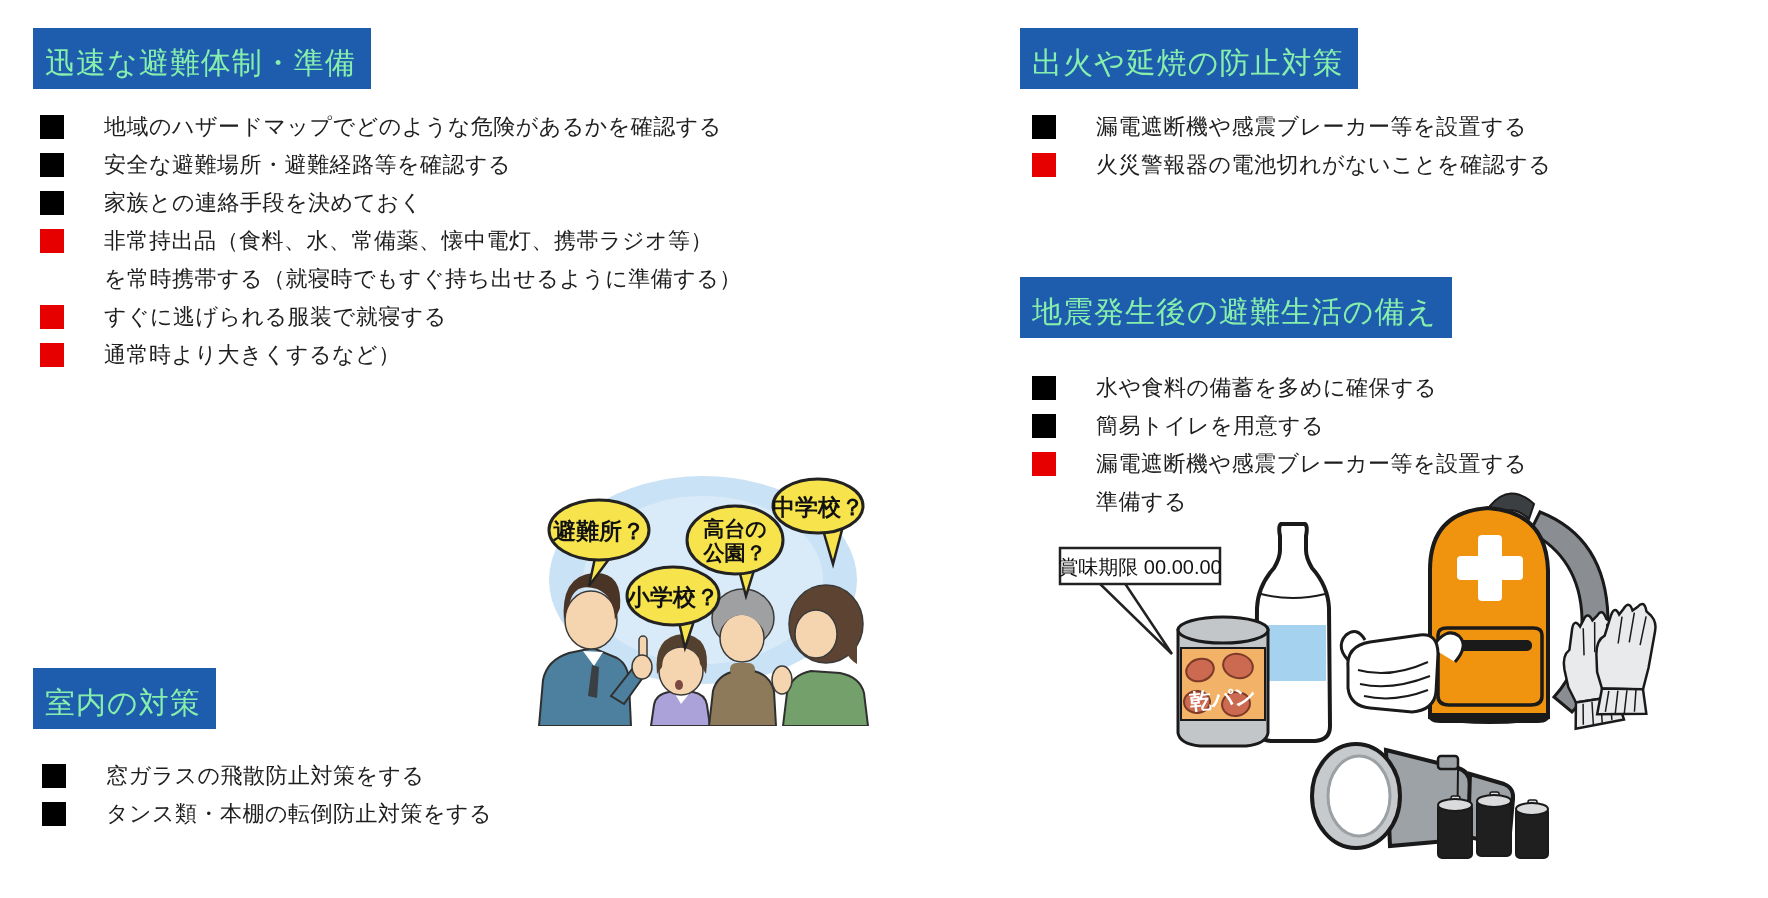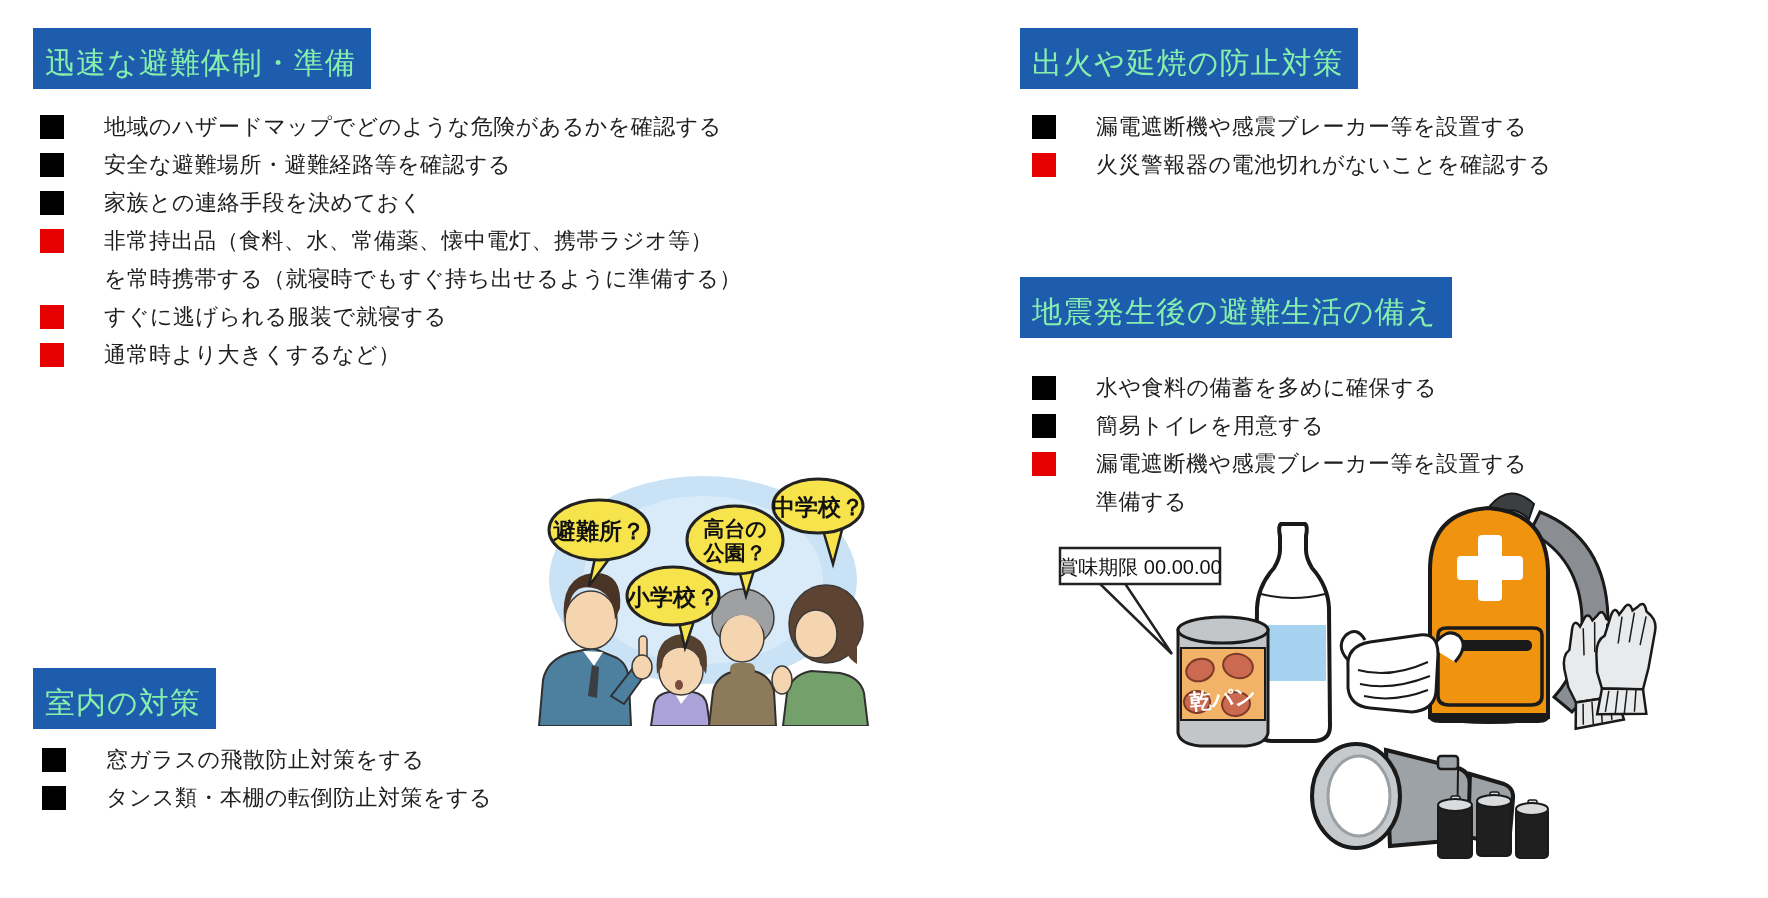--- a/index.html
+++ b/index.html
@@ -13,21 +13,21 @@
   .sec-3{left:1020px;top:277px;}
   .sec-4{left:33px;top:668px;}
   .hdr{
     display:inline-block;background:#1e5cad;color:#86efac;
     font-size:30px;line-height:34px;padding:18px 15px 9px 12px;letter-spacing:1px;
   }
   .list{list-style:none;margin:0;padding:0;}
   .sec-1 .list{margin-top:19px;padding-left:7px;}
   .sec-2 .list{margin-top:19px;padding-left:12px;}
   .sec-3 .list{margin-top:31px;padding-left:12px;}
-  .sec-4 .list{margin-top:12px;padding-left:9px;}
+  .sec-4 .list{margin-top:28px;padding-left:9px;}
   .item{display:flex;align-items:flex-start;}
   .bullet{width:24px;height:24px;flex:none;margin-top:7px;}
   .bullet.black{background:#000000;}
   .bullet.red{background:#e60000;}
   .txt{margin-left:40px;font-size:22px;line-height:38px;letter-spacing:0.5px;white-space:nowrap;}
   .illus{position:absolute;}
   .family-illus{left:533px;top:468px;}
   .supplies-illus{left:1040px;top:478px;}
   svg text{font-family:"Liberation Sans","DejaVu Sans",sans-serif;}
 </style>

